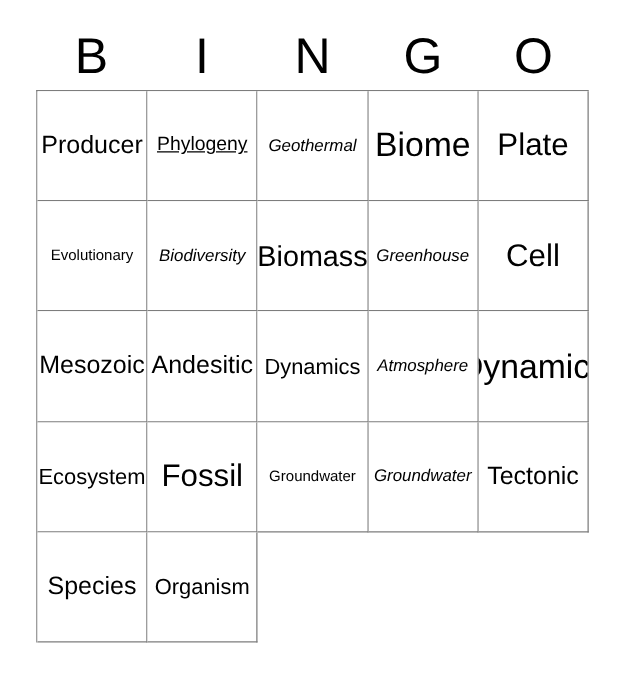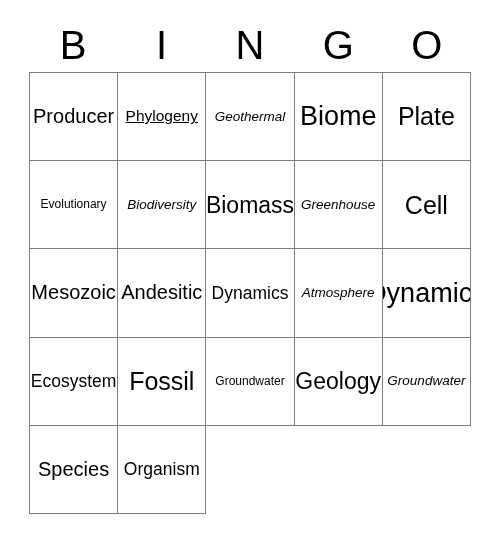--- a/index.html
+++ b/index.html
@@ -156,24 +156,24 @@
         <span class="cell-text fs-l">Ecosystem</span>
       </div>
     <div class="bingo-cell">
         <span class="cell-text fs-huge">Fossil</span>
       </div>
     <div class="bingo-cell">
         <span class="cell-text fs-xs">Groundwater</span>
       </div>
 
     <div class="bingo-cell">
-        <span class="cell-text fs-xxl">Geology</span>
+        <span class="cell-text fs-s">Groundwater</span>
       </div>
     <div class="bingo-cell">
-        <span class="cell-text fs-s">Groundwater</span>
+        <span class="cell-text fs-xl">Tectonic</span>
       </div>
     <div class="bingo-cell">
         <span class="cell-text fs-xl">Species</span>
       </div>
     <div class="bingo-cell">
         <span class="cell-text fs-l">Organism</span>
       </div>
   </div>
 
 </div>

